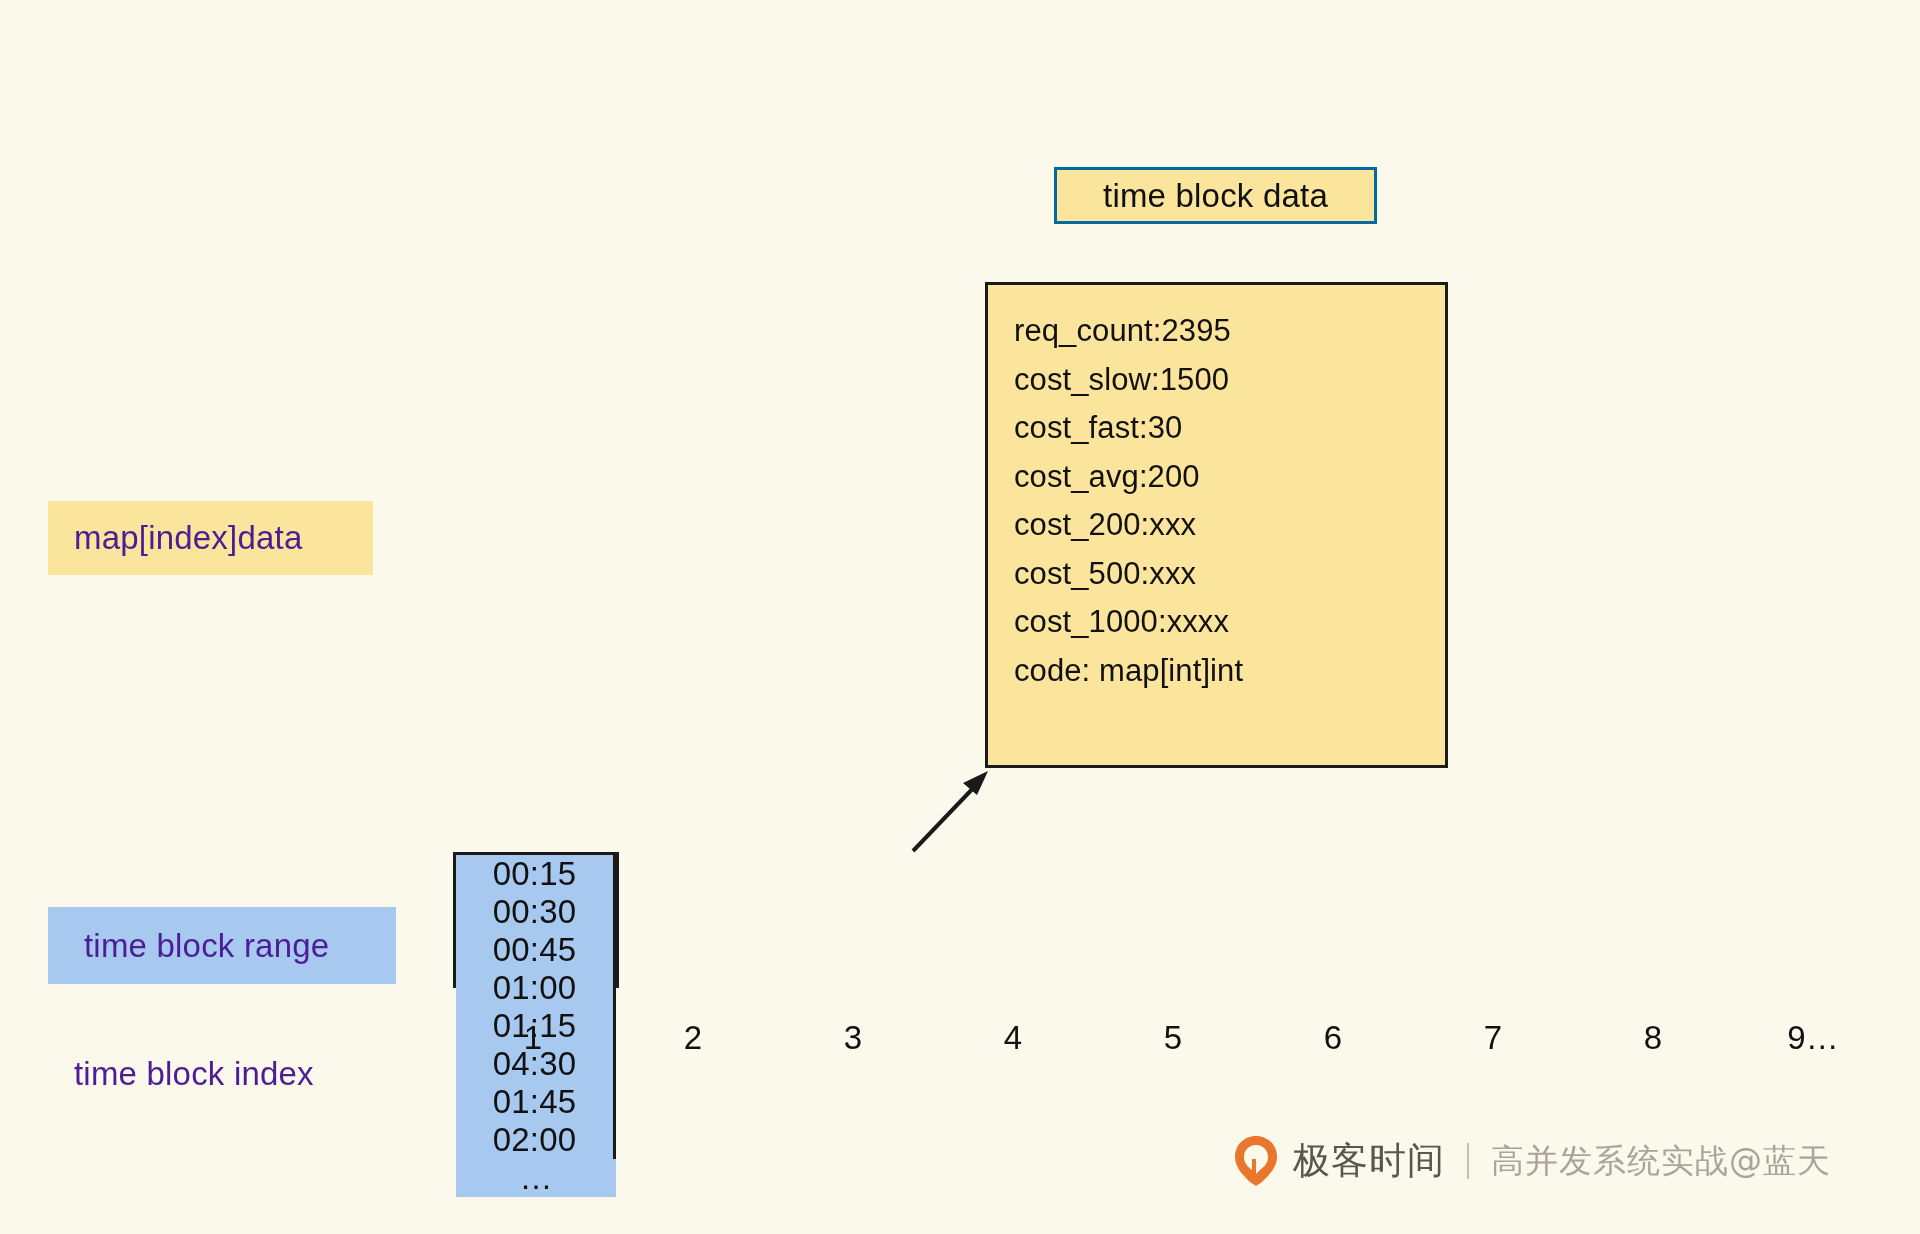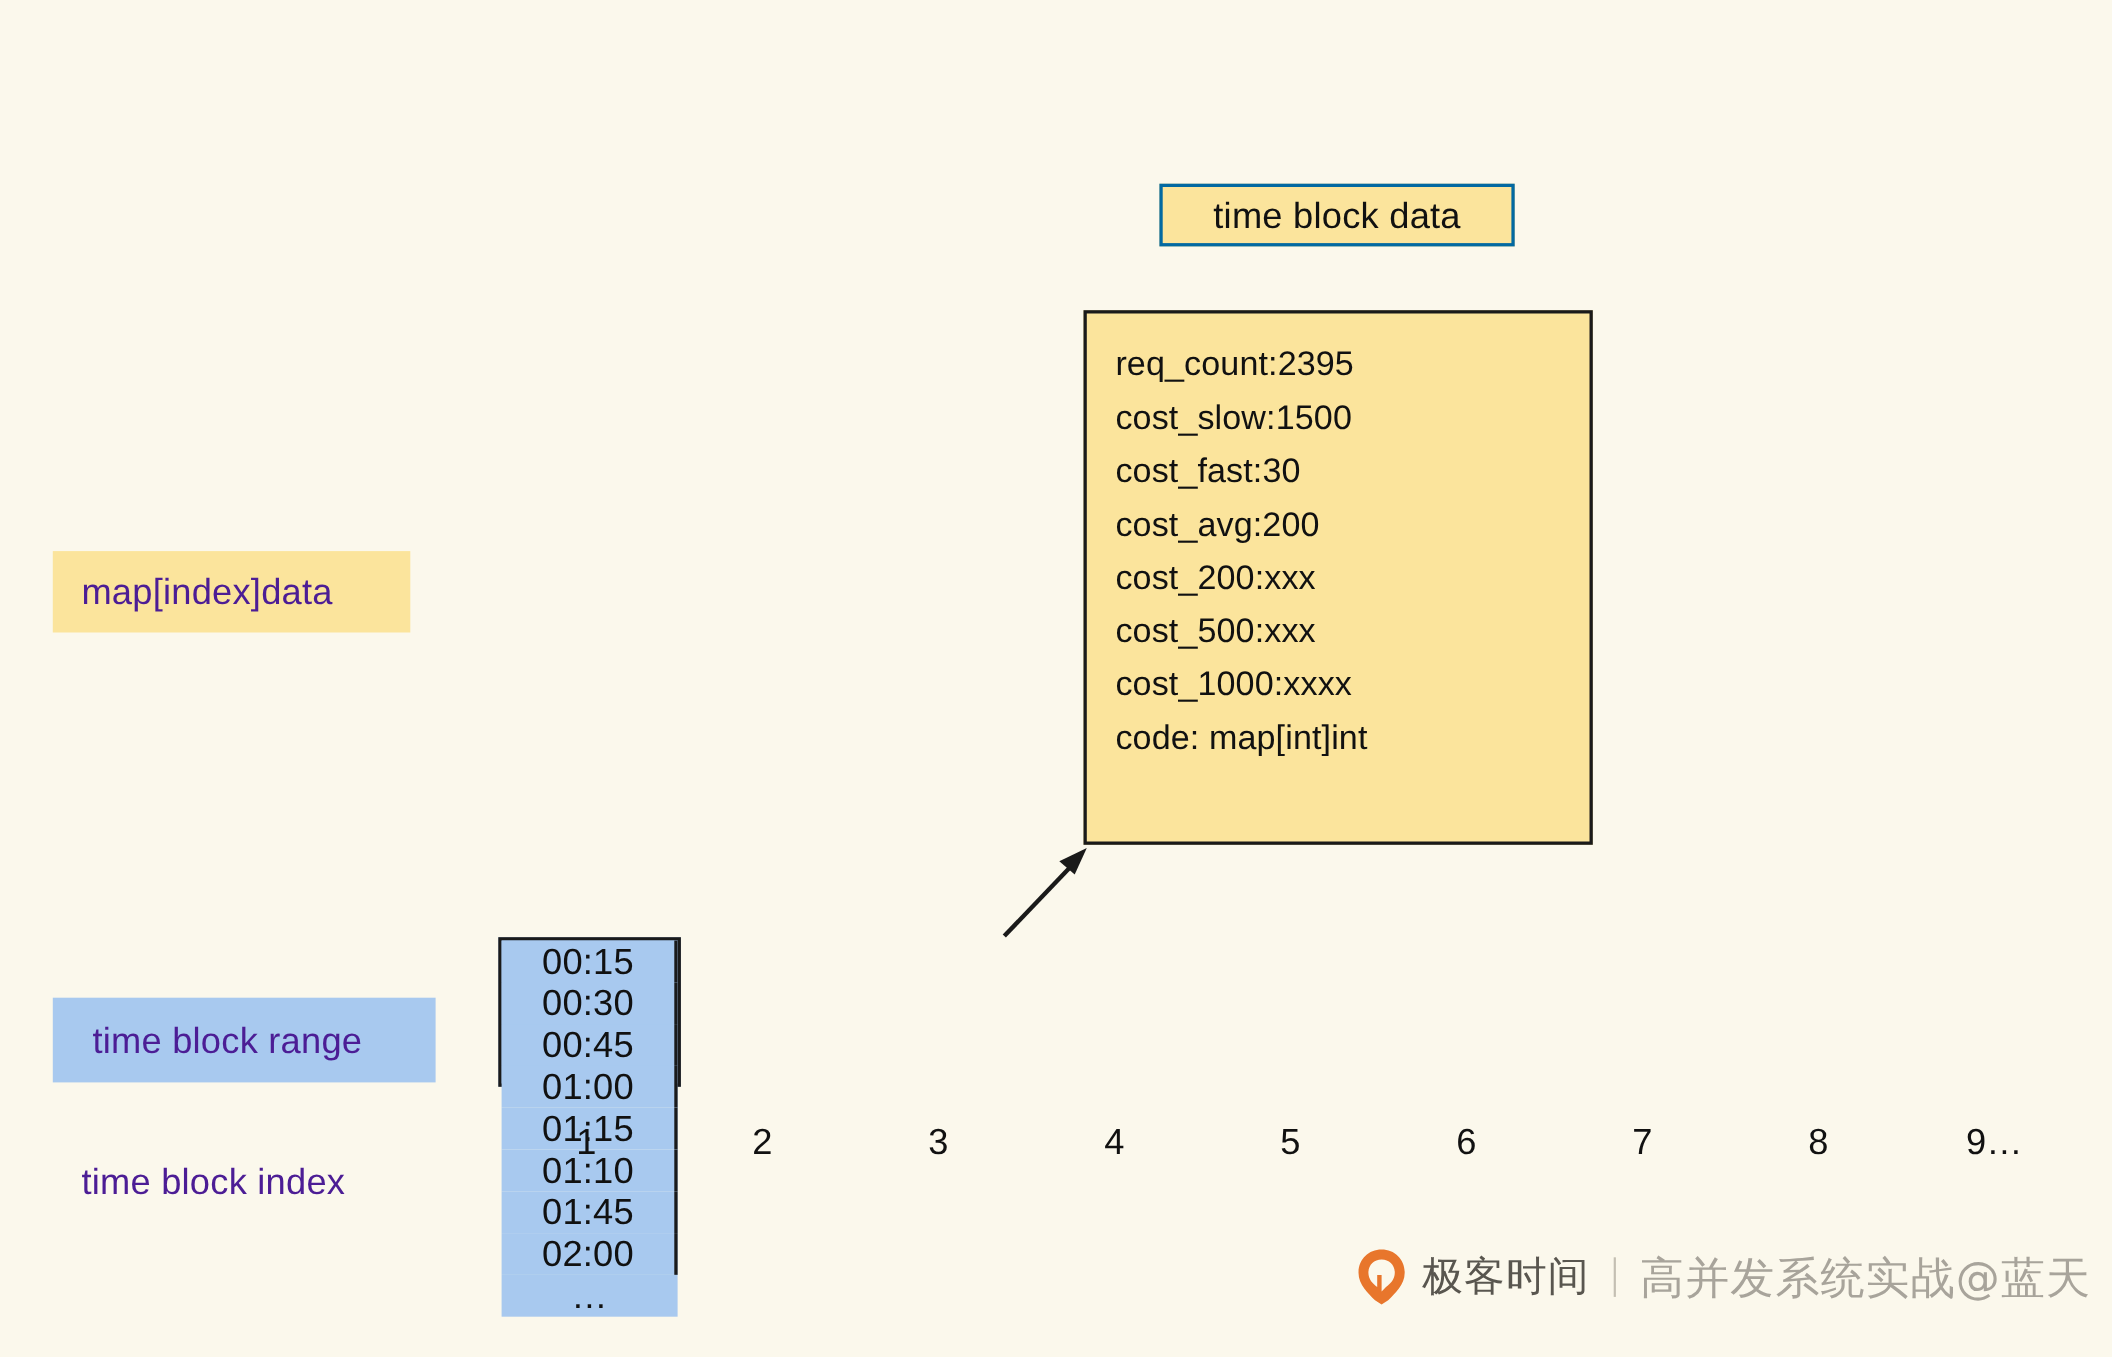--- a/index.html
+++ b/index.html
@@ -173,21 +173,21 @@
     font-family: "DejaVu Sans", sans-serif;
     letter-spacing: 1px;
   }
   .wm-divider {
     width: 2px;
     height: 36px;
     background: #c4bfb3;
     margin: 0 8px;
   }
   .wm-sub {
-    font-size: 40px;
+    font-size: 33px;
     color: #a8a49b;
     font-family: "DejaVu Sans", sans-serif;
     letter-spacing: 1px;
   }
 </style>
 </head>
 <body>
 
 <div id="stage">
 
@@ -214,21 +214,21 @@
     <line x1="33" y1="106" x2="100" y2="36" stroke="#1a1a1a" stroke-width="4"></line>
     <polygon points="108,26 83,38 97,50" fill="#1a1a1a"></polygon>
   </svg>
 
   <div class="blocks-row">
     <div class="block-cell">00:15</div>
     <div class="block-cell">00:30</div>
     <div class="block-cell">00:45</div>
     <div class="block-cell">01:00</div>
     <div class="block-cell">01:15</div>
-    <div class="block-cell">01:10</div>
+    <div class="block-cell">04:30</div>
     <div class="block-cell">01:45</div>
     <div class="block-cell">02:00</div>
     <div class="block-cell">…</div>
   </div>
 
   <div class="index-row">
     <div class="index-cell">1</div>
     <div class="index-cell">2</div>
     <div class="index-cell">3</div>
     <div class="index-cell">4</div>

